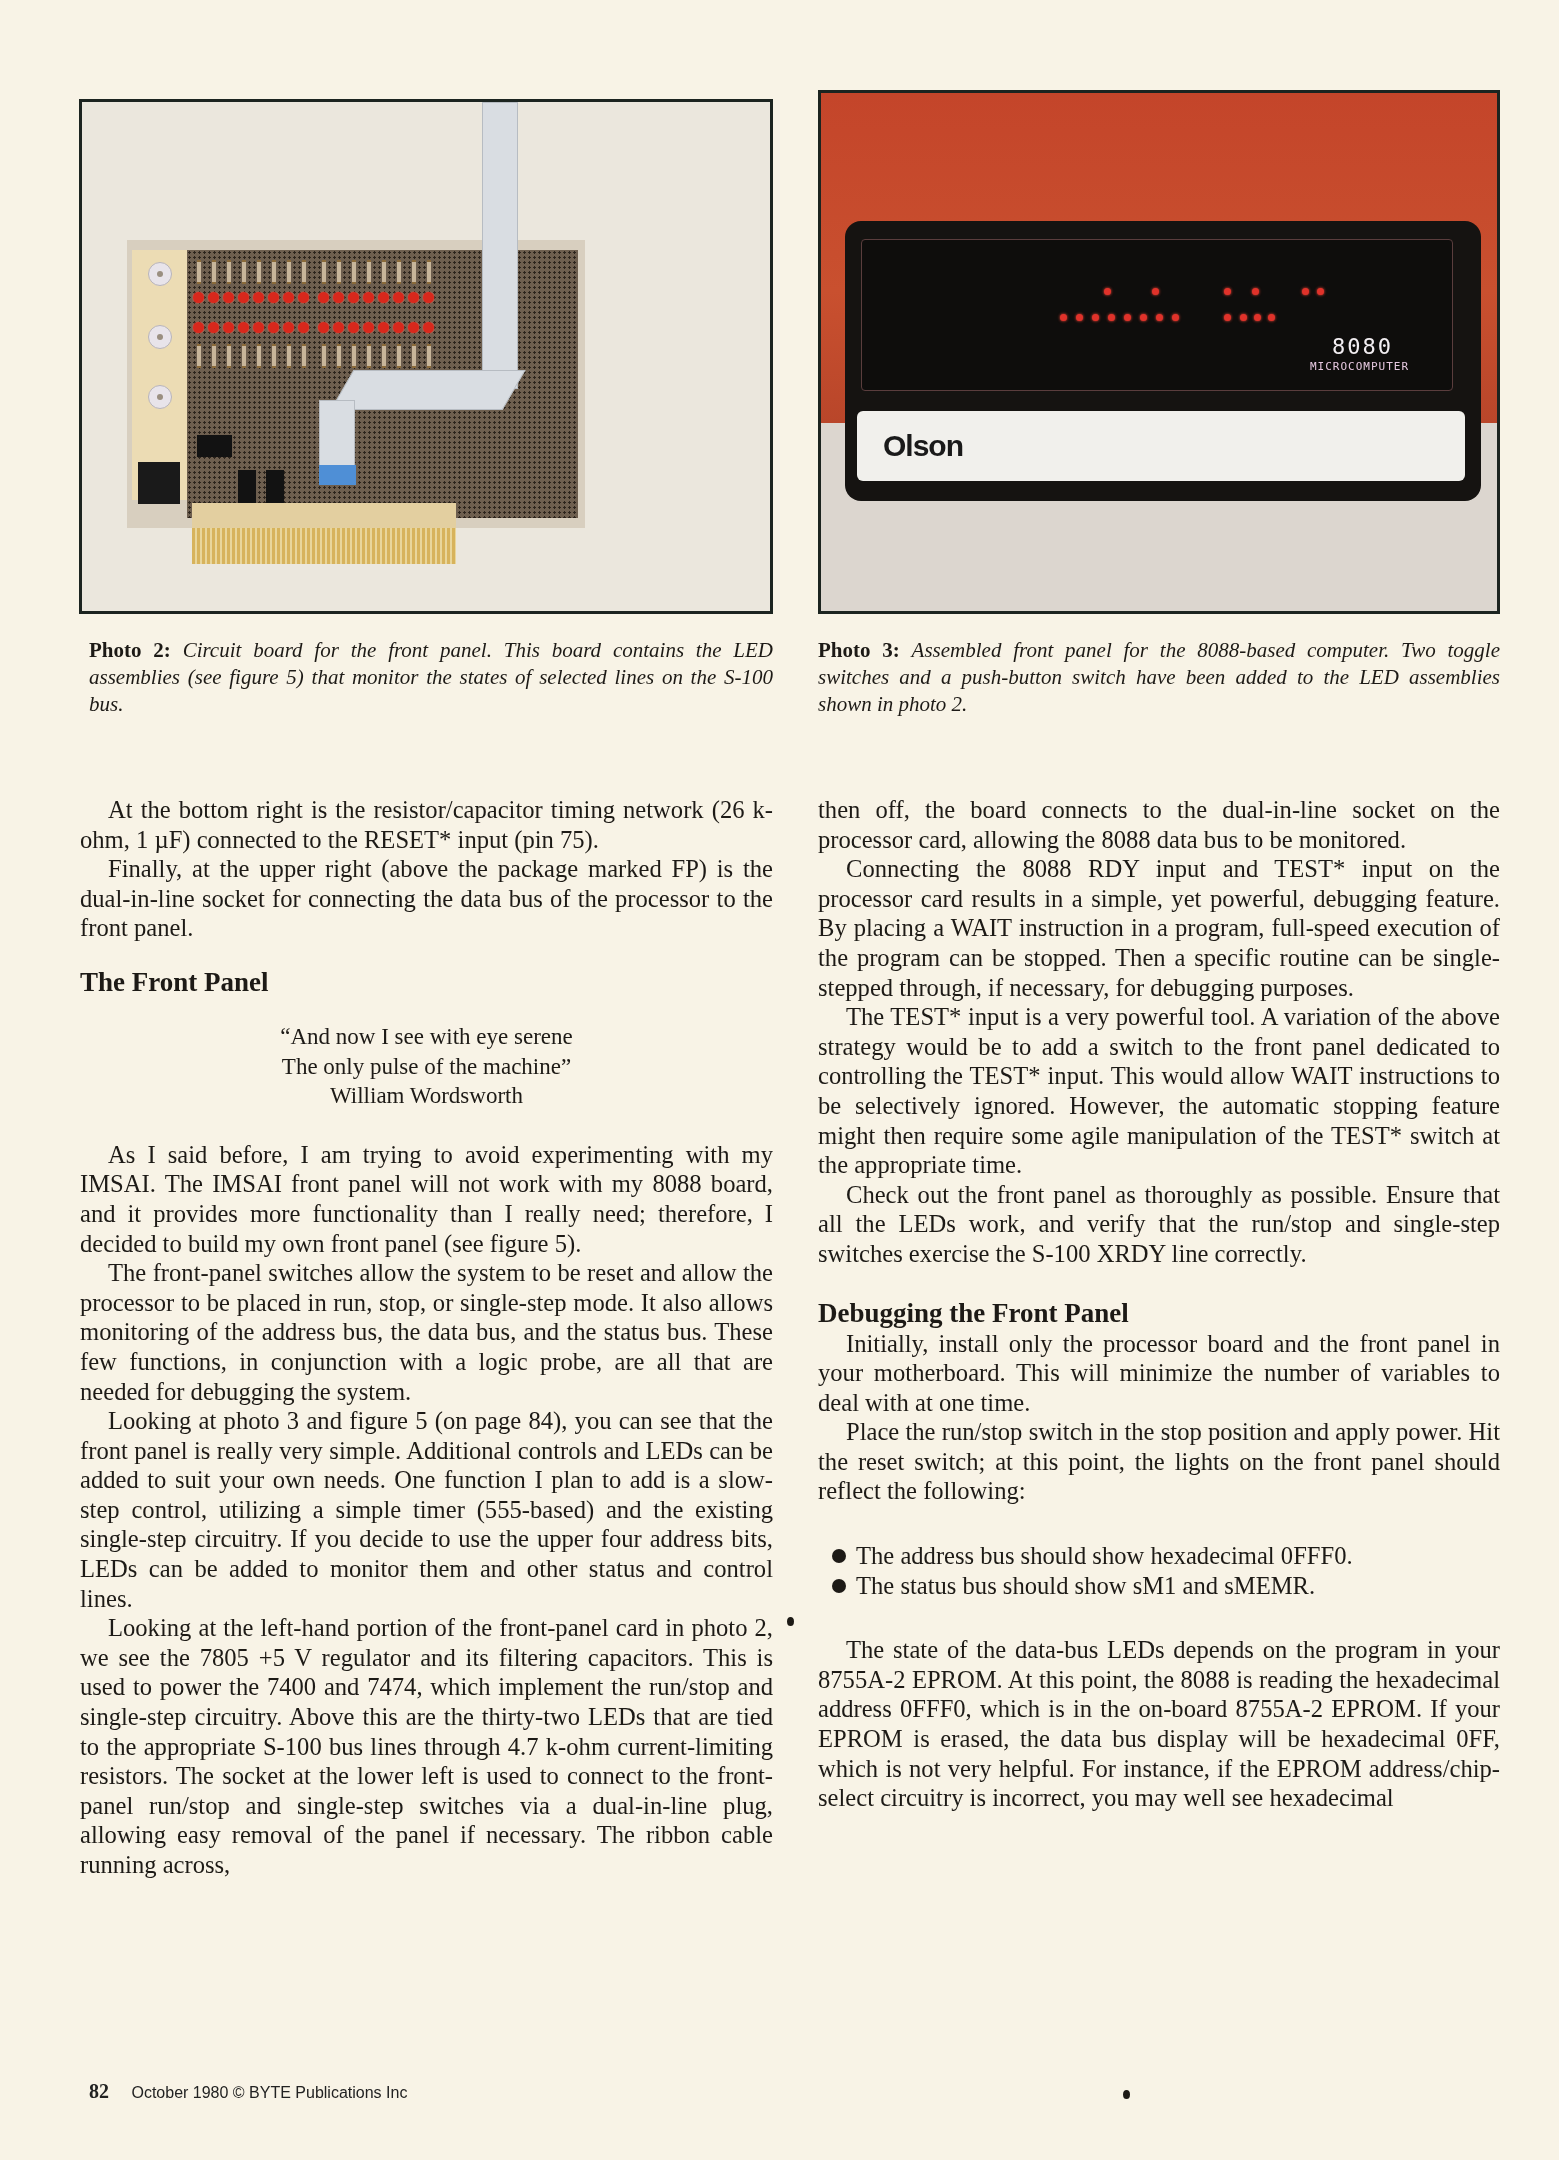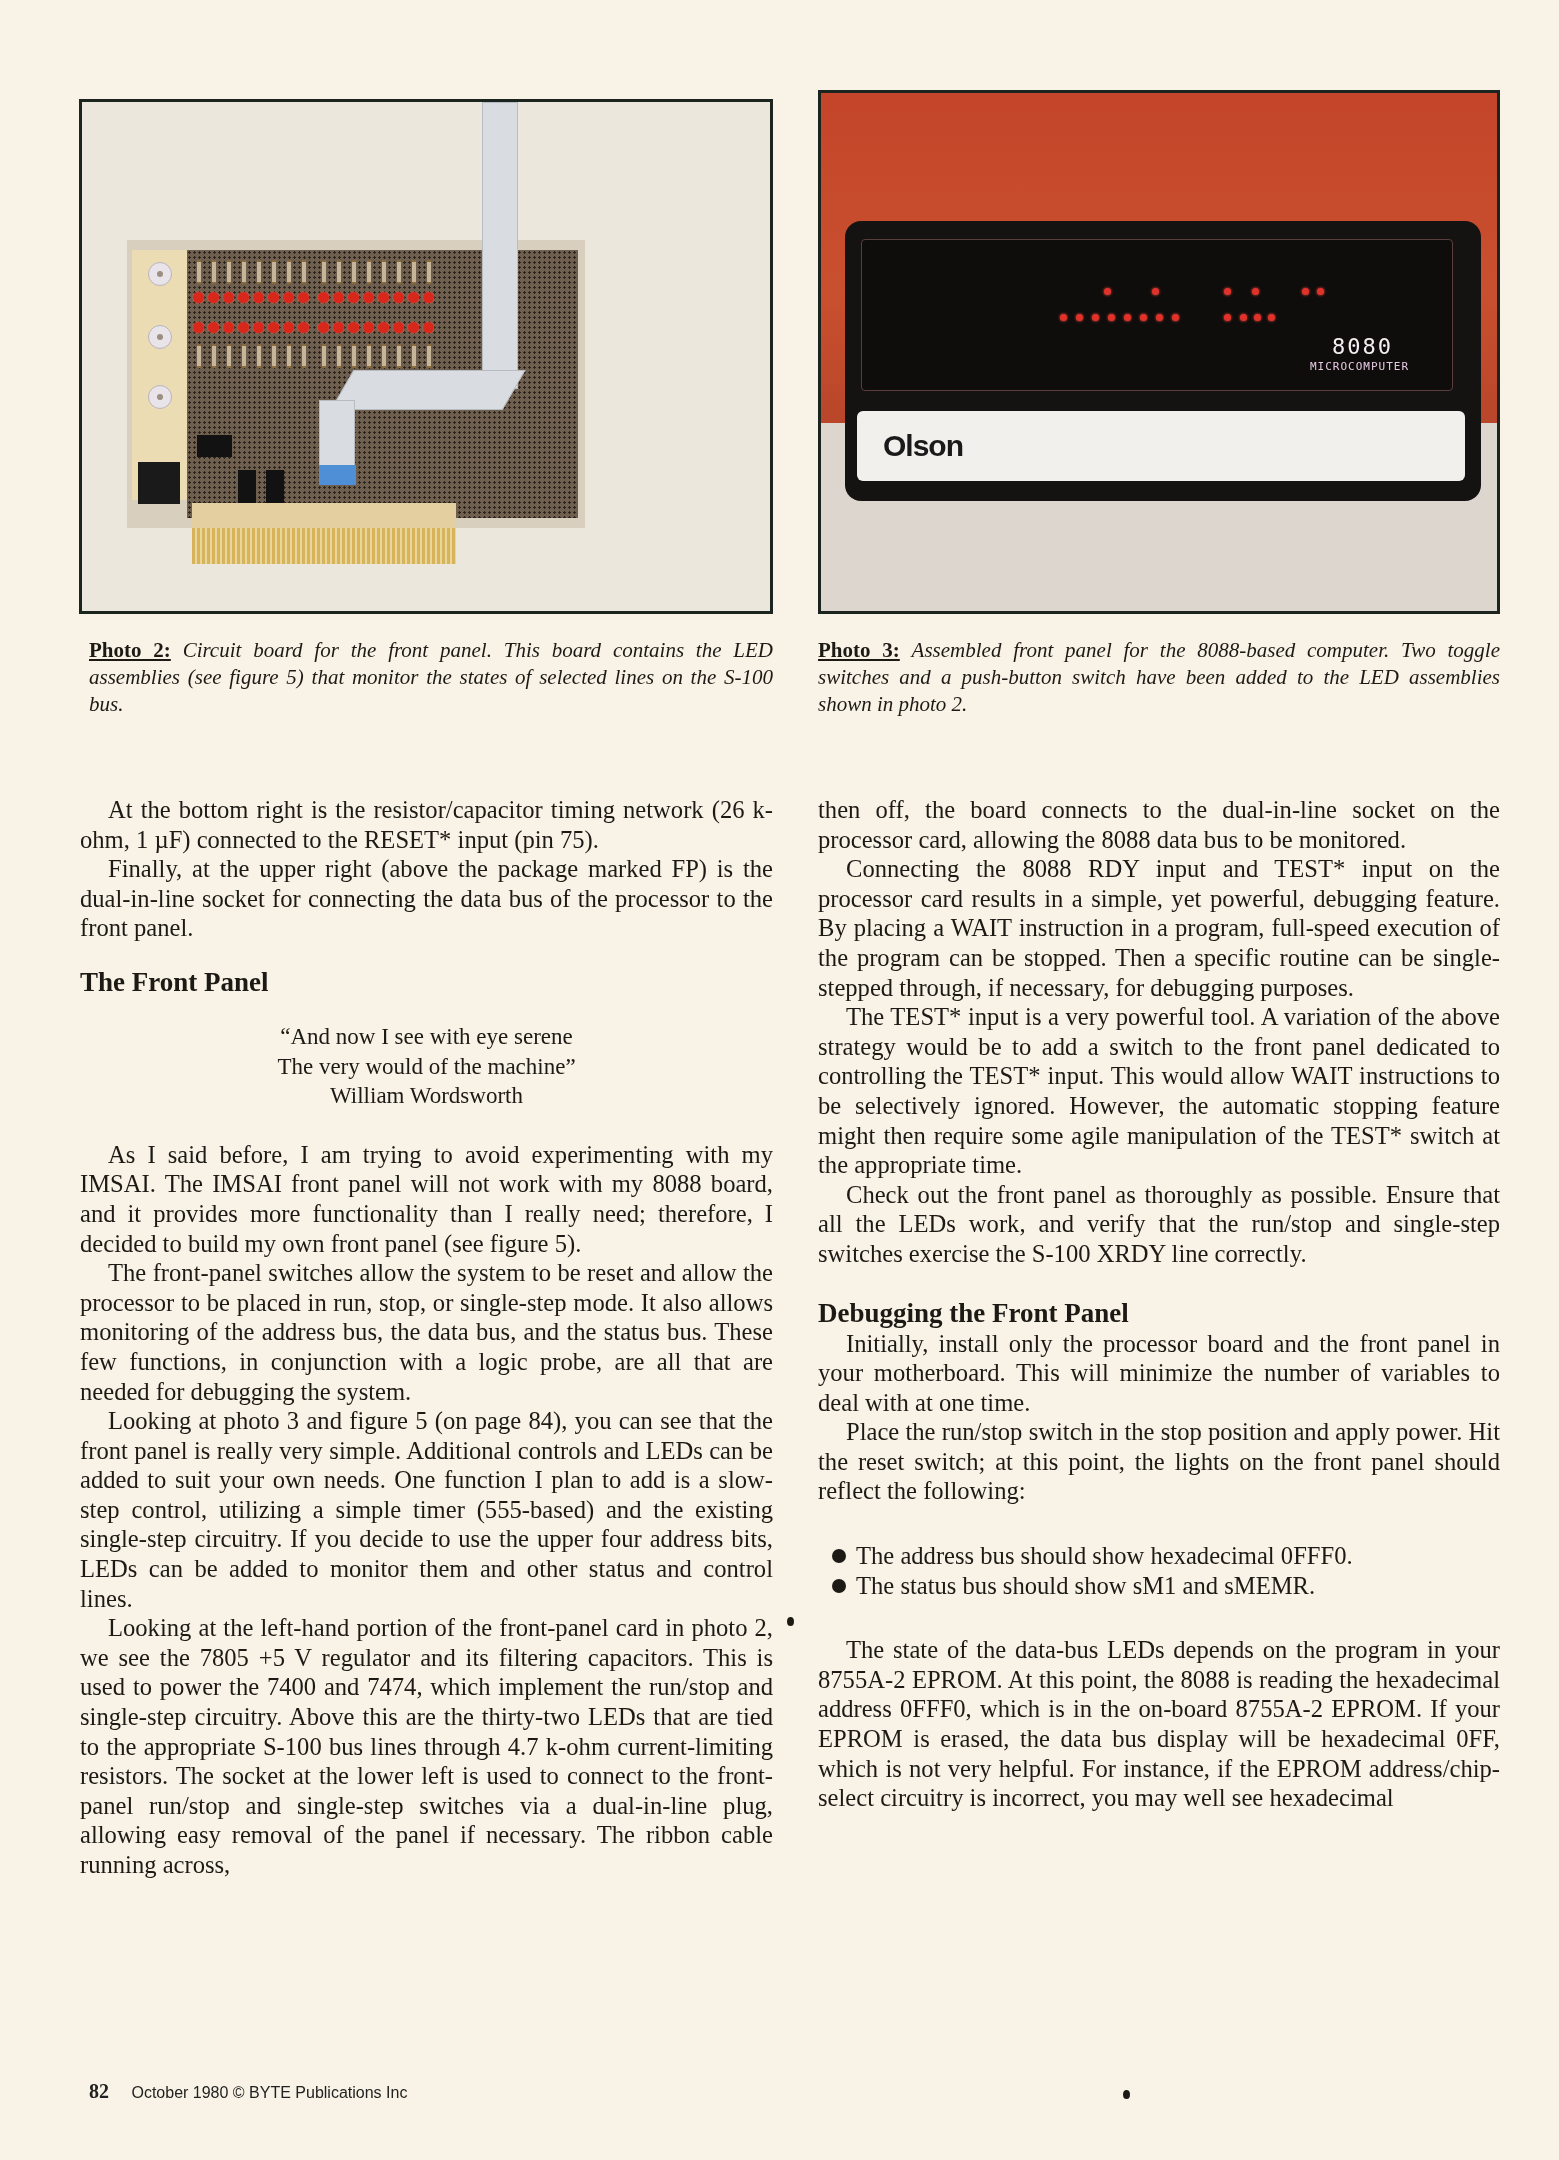--- a/index.html
+++ b/index.html
@@ -14,21 +14,21 @@
     border:3px solid #1c2420;
     overflow:hidden;
   }
   #photo2 { left:79px; top:99px; width:694px; height:515px; background:#ebe7dd; }
   #photo3 { left:818px; top:90px; width:682px; height:524px; background:#c0432a;text-align:center; }
 
   .caption {
     position:absolute; font-size:21px; line-height:27px;
     text-align:justify; text-align-last:left;
   }
-  .caption b { font-weight:bold; font-style:normal;text-decoration:underline; }
+  .caption b { font-weight:bold; font-style:normal; }
   .caption i { }
   #cap2 { left:89px; top:637px; width:684px; }
   #cap3 { left:818px; top:637px; width:682px; }
 
   .col {
     position:absolute; font-size:24.6px; line-height:29.6px;
   }
   .col p { margin:0; text-align:justify; text-indent:28px; }
   .col p.noindent { text-indent:0; }
   #col-left { left:80px; top:795px; width:693px; }
@@ -224,21 +224,21 @@
 </div>
 
 <div id="col-left" class="col">
   <p>At the bottom right is the resistor/capacitor timing network (26 k-ohm, 1 µF) connected to the RESET* input (pin 75).</p>
   <p>Finally, at the upper right (above the package marked FP) is the dual-in-line socket for connecting the data bus of the processor to the front panel.</p>
   <div style="height:23px"></div>
   <h2 class="sec">The Front Panel</h2>
   <div style="height:24px"></div>
   <div class="epigraph">
     <div>“And now I see with eye serene</div>
-    <div>The very would of the machine”</div>
+    <div>The only pulse of the machine”</div>
     <div>William Wordsworth</div>
   </div>
   <div style="height:29px"></div>
   <p>As I said before, I am trying to avoid experimenting with my IMSAI. The IMSAI front panel will not work with my 8088 board, and it provides more functionality than I really need; therefore, I decided to build my own front panel (see figure 5).</p>
   <p>The front-panel switches allow the system to be reset and allow the processor to be placed in run, stop, or single-step mode. It also allows monitoring of the address bus, the data bus, and the status bus. These few functions, in conjunction with a logic probe, are all that are needed for debugging the system.</p>
   <p>Looking at photo 3 and figure 5 (on page 84), you can see that the front panel is really very simple. Additional controls and LEDs can be added to suit your own needs. One function I plan to add is a slow-step control, utilizing a simple timer (555-based) and the existing single-step circuitry. If you decide to use the upper four address bits, LEDs can be added to monitor them and other status and control lines.</p>
   <p>Looking at the left-hand portion of the front-panel card in photo 2, we see the 7805 +5 V regulator and its filtering capacitors. This is used to power the 7400 and 7474, which implement the run/stop and single-step circuitry. Above this are the thirty-two LEDs that are tied to the appropriate S-100 bus lines through 4.7 k-ohm current-limiting resistors. The socket at the lower left is used to connect to the front-panel run/stop and single-step switches via a dual-in-line plug, allowing easy removal of the panel if necessary. The ribbon cable running across,</p>
 </div>
 
 <div id="col-right" class="col">

